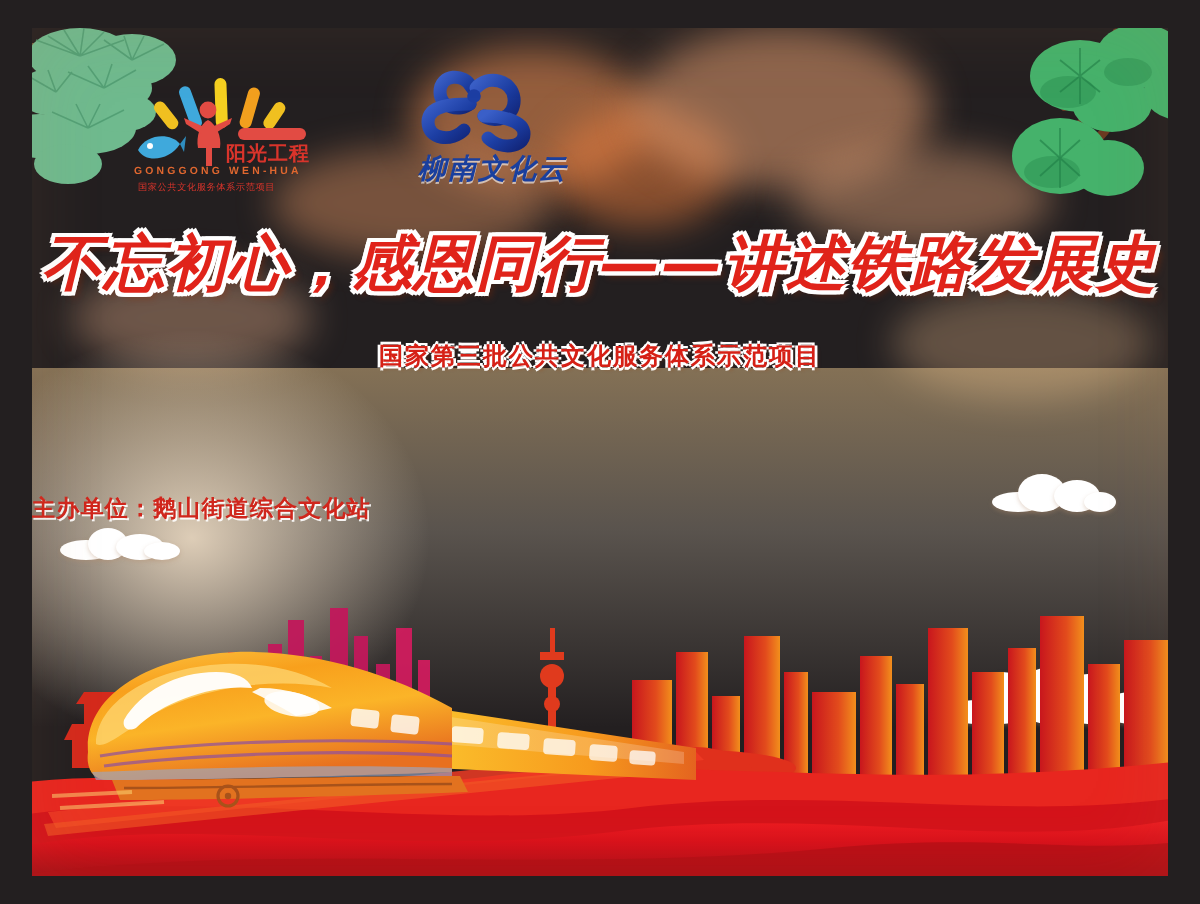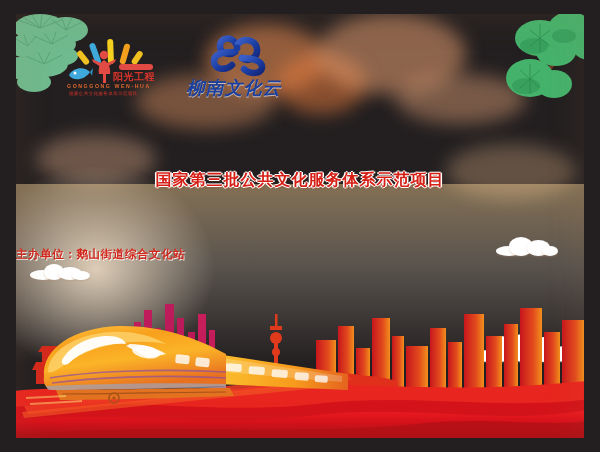--- a/index.html
+++ b/index.html
@@ -50,22 +50,22 @@
     position:absolute;left:6px;top:45px;font-size:5.2px;font-weight:bold;color:#e0672f;
     letter-spacing:1.6px;white-space:nowrap;
   }
   .sub-logo-text{
     position:absolute;left:8px;top:53px;font-size:4.6px;color:#d9342b;letter-spacing:.3px;white-space:nowrap;
   }
 
   #logo-cloud{position:absolute;left:128px;top:4px;width:100px;height:68px;}
   #logo-cloud .mark{position:absolute;left:18px;top:0;width:70px;height:44px;}
   #logo-cloud .name{
-    position:absolute;left:0;top:42px;width:100px;text-align:center;
-    font-size:18px;font-weight:bold;color:#1a3f9e;letter-spacing:1px;
+    position:absolute;left:0;top:42px;width:100px;text-align:right;
+    font-size:14px;font-weight:bold;color:#1a3f9e;letter-spacing:1px;
     font-family:"DejaVu Serif","Liberation Serif",serif;font-style:italic;
     text-shadow:0 1px 0 rgba(255,255,255,.6);
   }
 
   
   #pine{position:absolute;left:-6px;top:-8px;width:130px;height:110px;}
 
   
   #tree-branch{position:absolute;right:-10px;top:-12px;width:150px;height:120px;}
 
@@ -75,21 +75,21 @@
     font-size:30px;font-weight:bold;font-style:italic;letter-spacing:1px;
     color:#e0231a;
     font-family:"DejaVu Sans","Liberation Sans",sans-serif;
     text-shadow:
       2.2px 0 0 #fff, -2.2px 0 0 #fff, 0 2.2px 0 #fff, 0 -2.2px 0 #fff,
       1.8px 1.8px 0 #fff, -1.8px 1.8px 0 #fff, 1.8px -1.8px 0 #fff, -1.8px -1.8px 0 #fff,
       3px 3px 3px rgba(150,40,0,.35);
   }
   #subtitle-1{
     position:absolute;left:0;right:0;top:156px;text-align:center;
-    font-size:16px;font-weight:bold;color:#d62016;letter-spacing:1px;
+    font-size:12px;font-weight:bold;color:#d62016;letter-spacing:1px;
     font-family:"DejaVu Sans","Liberation Sans",sans-serif;
     text-shadow:1.4px 0 0 #fff,-1.4px 0 0 #fff,0 1.4px 0 #fff,0 -1.4px 0 #fff,1.6px 1.6px 1.6px rgba(160,60,10,.3);
   }
   #subtitle-2{
     position:absolute;left:0;right:0;top:186px;text-align:center;
     font-size:16px;font-weight:bold;color:#d62016;letter-spacing:.5px;
     font-family:"DejaVu Sans","Liberation Sans",sans-serif;
     text-shadow:1.4px 0 0 #fff,-1.4px 0 0 #fff,0 1.4px 0 #fff,0 -1.4px 0 #fff,1.6px 1.6px 1.6px rgba(160,60,10,.3);
   }
 
@@ -232,20 +232,21 @@
             <path d="M40 24 C 48 24, 60 26, 60 33 C 60 40, 48 41, 42 35"></path>
           </g>
           <g fill="#1c3ea3">
             <circle cx="35" cy="14" r="3.4"></circle>
           </g>
         </svg>
         <div class="name">柳南文化云</div>
       </div>
     </div>
 
+    <div id="title-main">不忘初心，感恩同行——讲述铁路发展史</div>
 
     <div id="subtitle-1">国家第三批公共文化服务体系示范项目</div>
 
     <div id="organizers">
       <div class="org-line">主办单位：鹅山街道综合文化站</div>
     </div>
 
     <div class="cloud" style="left:14px;top:248px;width:60px;height:18px;">
       <i style="left:0;top:8px;width:26px;height:10px;"></i>
       <i style="left:14px;top:2px;width:20px;height:16px;"></i>

